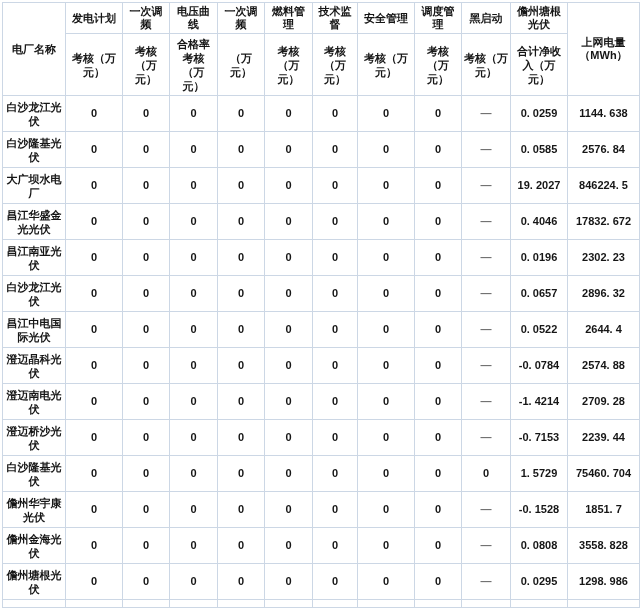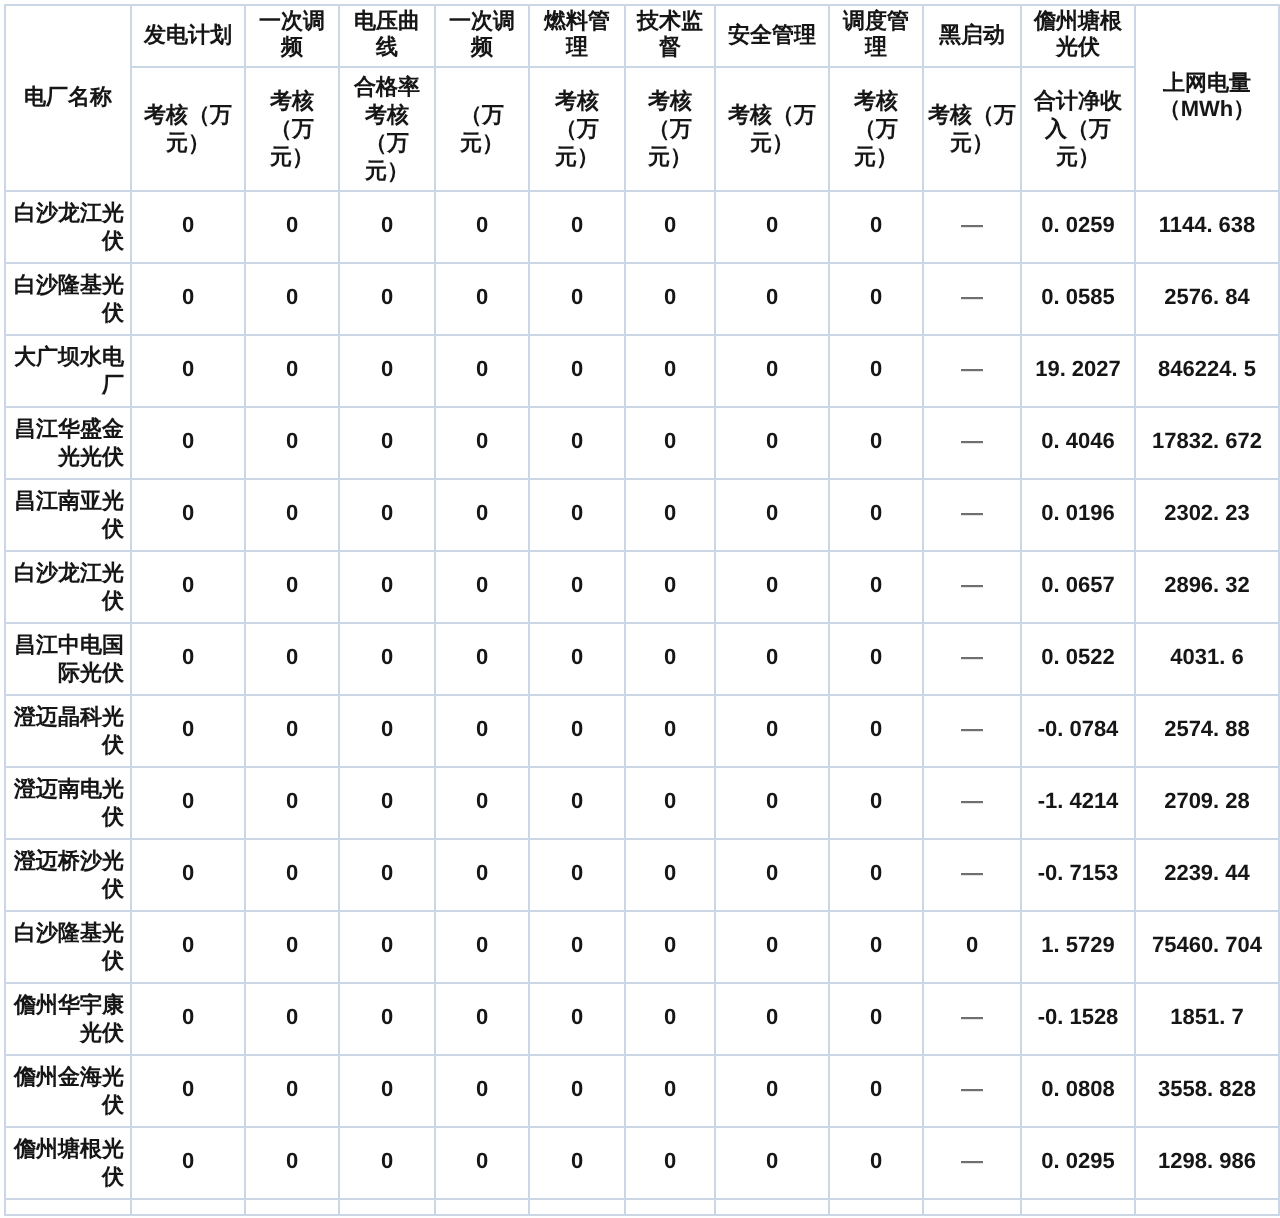--- a/index.html
+++ b/index.html
@@ -18,21 +18,21 @@
     text-align:center;
     vertical-align:middle;
     padding:1px 2px;
     box-sizing:border-box;
     background:#ffffff;
   }
   tr.h-top th{height:31px;font-size:11px;line-height:13px;}
   tr.h-sub th{height:62px;font-size:11px;line-height:14px;}
   th.rowspan2{font-size:11px;line-height:14px;}
   tbody td{height:36px;font-size:11px;line-height:13px;}
-  td.name{font-size:11px;line-height:14px;padding:1px 3px;text-align:right;}
+  td.name{font-size:11px;line-height:14px;padding:1px 3px;}
   td.num{white-space:nowrap;}
   td.dash{color:#6f6f6f;}
   tr.partial td{height:8px;}
 </style>
 </head>
 <body>
 
 <div class="table-wrap">
   <table>
     <colgroup>
@@ -167,21 +167,21 @@
           <td class="num">0</td>
           <td class="num">0</td>
           <td class="num">0</td>
           <td class="num">0</td>
           <td class="num">0</td>
           <td class="num">0</td>
           <td class="num">0</td>
           <td class="num">0</td>
           <td class="num dash">—</td>
           <td class="num">0. 0522</td>
-          <td class="num">4031. 6</td>
+          <td class="num">2644. 4</td>
         </tr>
         <tr>
           <td class="name">澄迈晶科光伏</td>
           <td class="num">0</td>
           <td class="num">0</td>
           <td class="num">0</td>
           <td class="num">0</td>
           <td class="num">0</td>
           <td class="num">0</td>
           <td class="num">0</td>

